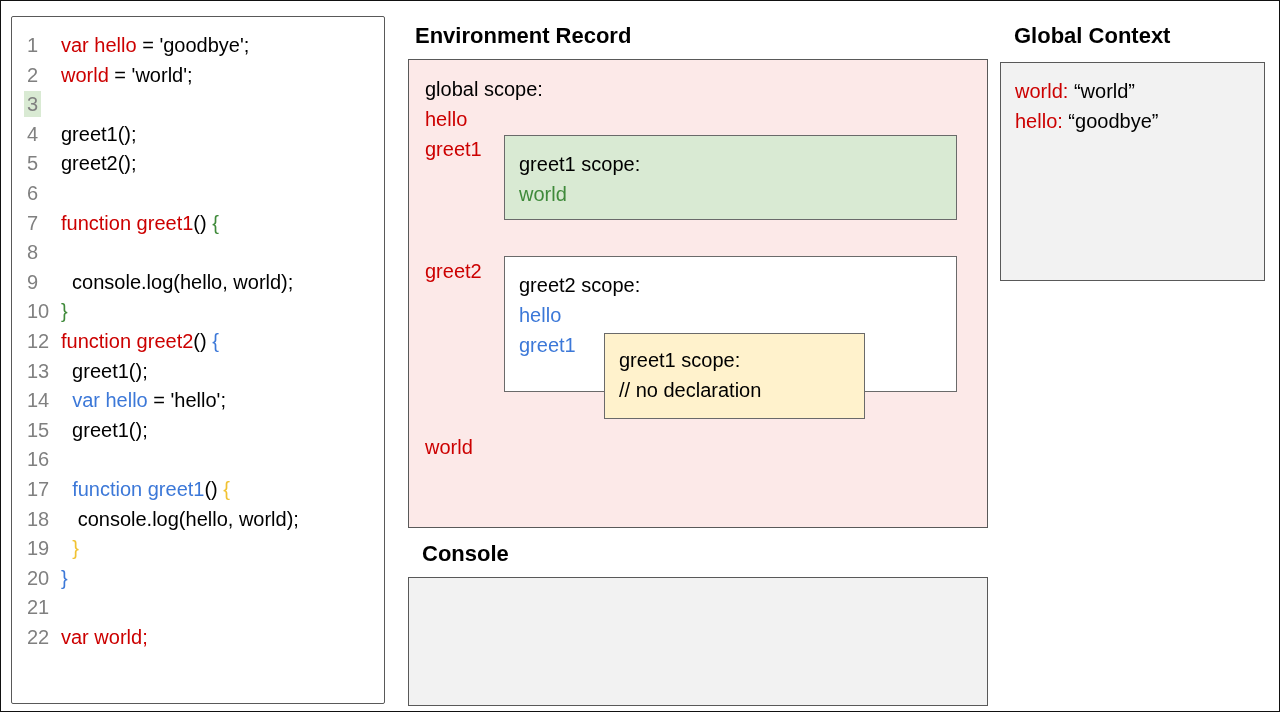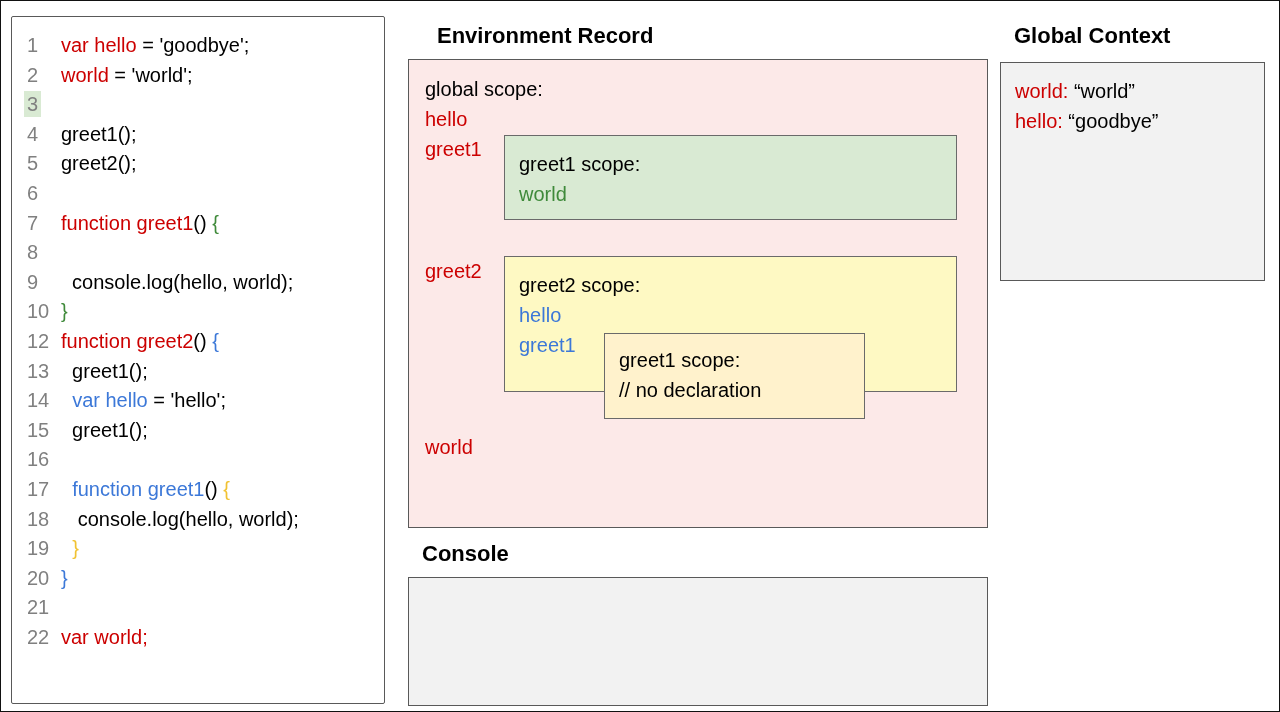--- a/index.html
+++ b/index.html
@@ -19,28 +19,28 @@
   .ln-inner{display:inline-block;padding:0 3px;line-height:26px;}
   .ln-inner.hl{background:#d9ead3;}
   .code{white-space:pre;}
   .c-k{color:#000;}
   .c-r{color:#cc0000;}
   .c-g{color:#3f8a3a;}
   .c-b{color:#3c78d8;}
   .c-y{color:#f1c232;}
   
   .sec-title{position:absolute;font-size:22px;font-weight:bold;color:#000;}
-  #title-er{left:436px;top:22px;}
+  #title-er{left:414px;top:22px;}
   #title-console{left:421px;top:540px;}
   #title-gc{left:1013px;top:22px;}
   
   .box{position:absolute;box-sizing:border-box;border:1.5px solid #595959;}
   #pink-box{left:407px;top:58px;width:580px;height:469px;background:#fce9e8;}
   #green-box{left:95px;top:75px;width:453px;height:85px;background:#d9ead3;border-color:#6a6a6a;}
-  #blue-box{left:95px;top:196px;width:453px;height:136px;background:#fef9c3;border-color:#6a6a6a;}
+  #blue-box{left:95px;top:196px;width:453px;height:136px;background:#ffffff;border-color:#6a6a6a;}
   #yellow-box{left:99px;top:76px;width:261px;height:86px;background:#fff2cc;border-color:#6a6a6a;}
   #console-box{left:407px;top:576px;width:580px;height:129px;background:#f2f2f2;}
   #gc-box{left:999px;top:61px;width:265px;height:219px;background:#f2f2f2;padding:13px 0 0 14px;font-size:20px;line-height:30px;}
   .er-label{position:absolute;left:16px;font-size:20px;line-height:26px;}
   .box-text{padding:13px 0 0 14px;font-size:20px;line-height:30px;}
   .gc-line{white-space:pre;}
 </style>
 </head>
 <body>
 

